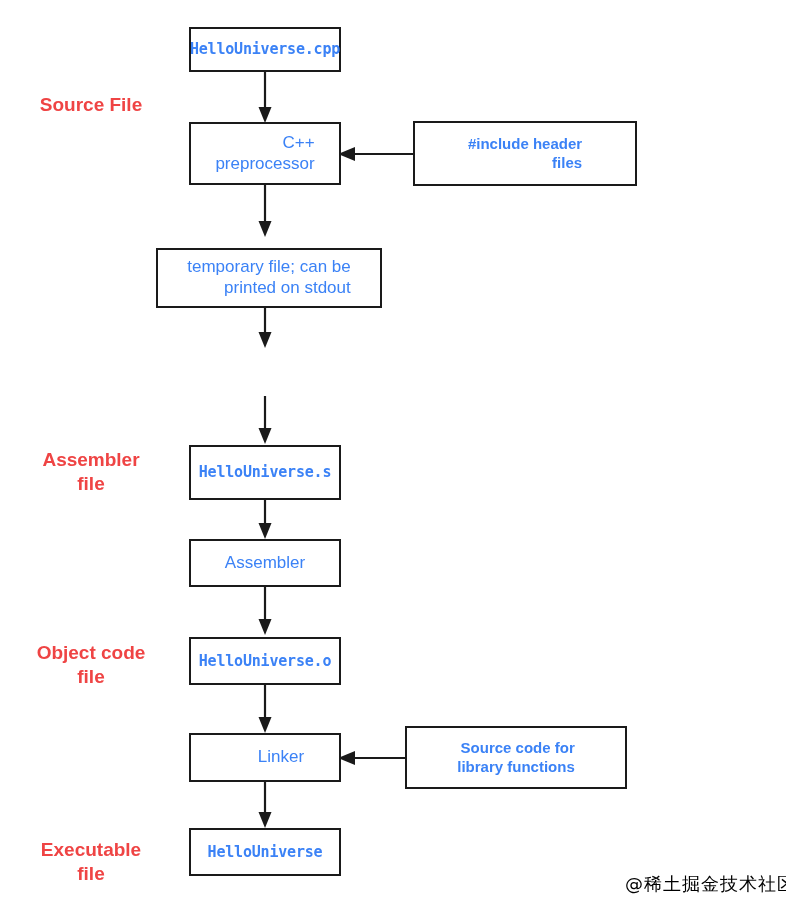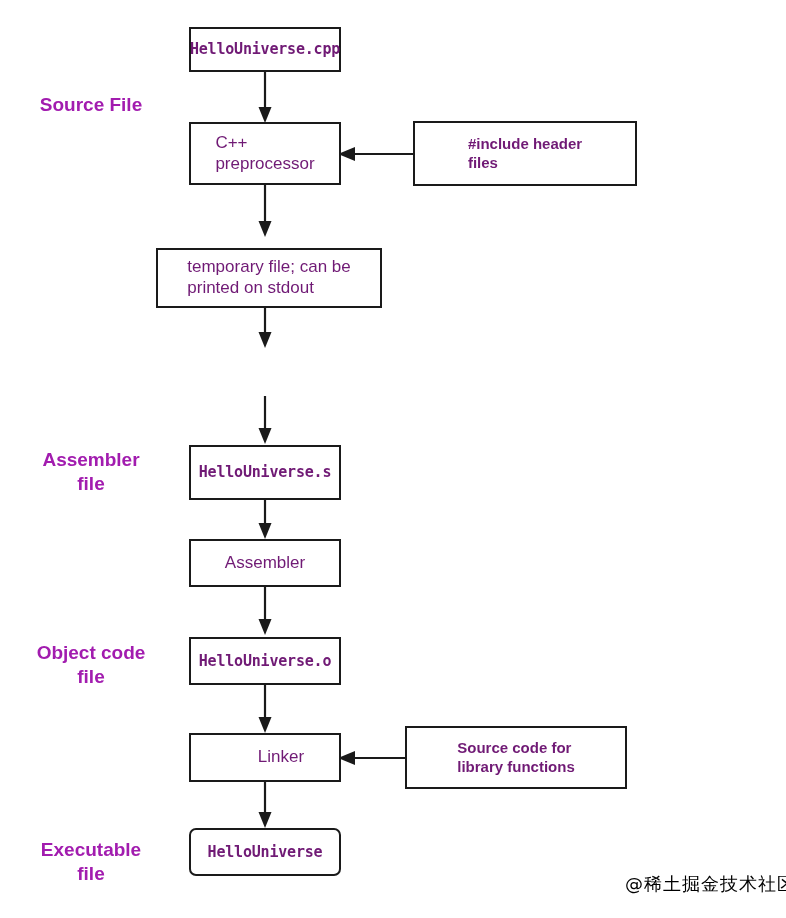--- a/index.html
+++ b/index.html
@@ -19,22 +19,22 @@
 
   
   .node {
     position: absolute;
     box-sizing: border-box;
     border: 2px solid #1a1a1a;
     background: #ffffff;
     display: flex;
     align-items: center;
     justify-content: center;
-    text-align: left;
-    color: #701a75;
+    text-align: right;
+    color: #3b82f6;
     line-height: 1.22;
     z-index: 3;
   }
   .node.mono {
     font-family: "DejaVu Sans Mono", "Liberation Mono", monospace;
     font-size: 15px;
     font-weight: 700;
     letter-spacing: -0.2px;
   }
   .node.plain {
@@ -47,21 +47,21 @@
     font-size: 15px;
     font-weight: 700;
   }
 
   
   .stage-label {
     position: absolute;
     font-family: "Liberation Sans", sans-serif;
     font-size: 19px;
     font-weight: 700;
-    color: #a21caf;
+    color: #ef4444;
     text-align: center;
     line-height: 1.28;
     white-space: pre-line;
     z-index: 2;
   }
 
   
   .conn {
     position: absolute;
     z-index: 1;
@@ -181,17 +181,17 @@
 
   <div class="node plain" style="left:189px; top:539px; width:152px; height:48px;">Assembler</div>
 
   <div class="node mono" style="left:189px; top:637px; width:152px; height:48px;">HelloUniverse.o</div>
 
   <div class="node plain" style="left:189px; top:733px; width:152px; height:49px;padding-left:32px;">Linker</div>
 
   <div class="node strong" style="left:405px; top:726px; width:222px; height:63px; white-space:pre-line;">Source code for
 library functions</div>
 
-  <div class="node mono" style="left:189px; top:828px; width:152px; height:48px;border-radius:7px;">HelloUniverse</div>
+  <div class="node mono" style="left:189px; top:828px; width:152px; height:48px;">HelloUniverse</div>
 
   <div class="watermark" style="left:625px; top:872px;">@稀土掘金技术社区</div>
 
 </div>
 
 </body></html>

